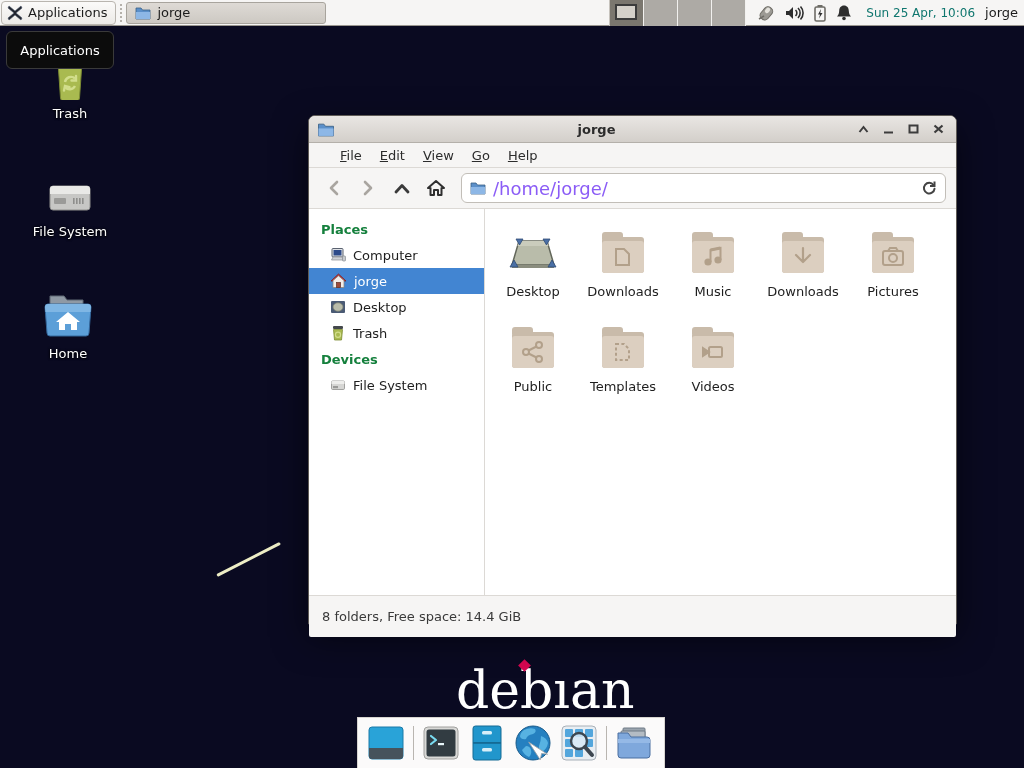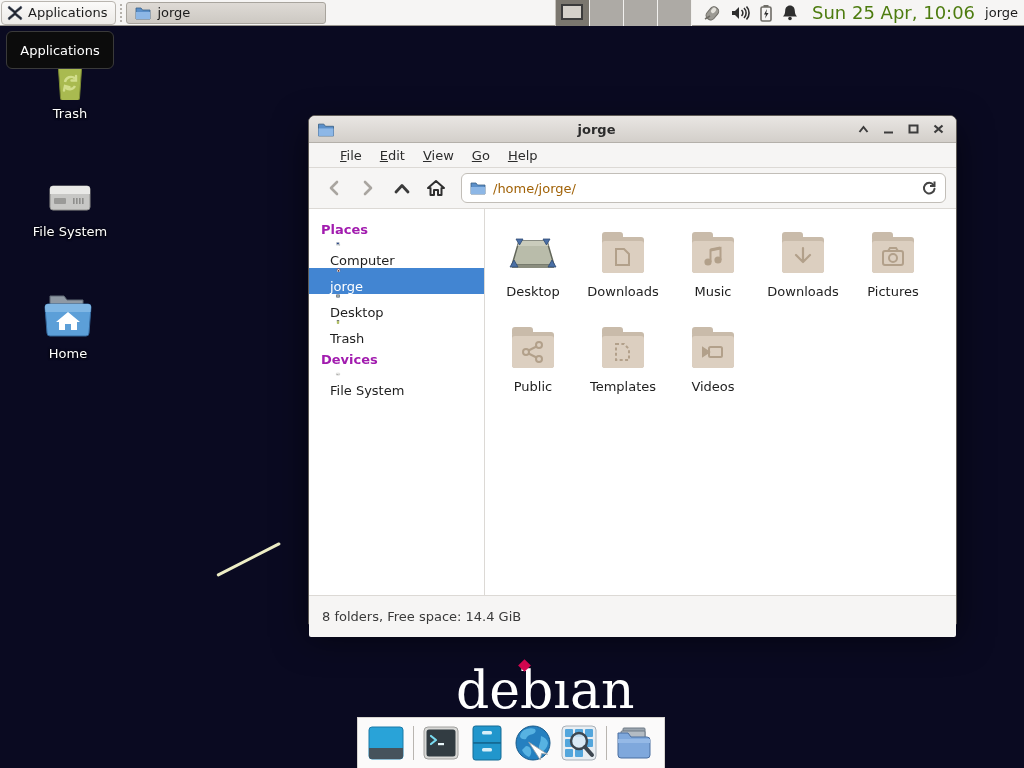--- a/index.html
+++ b/index.html
@@ -21,21 +21,21 @@
               padding:0 8px; border:1px solid #a8a49d; border-radius:3px;
               background:linear-gradient(#dedad5,#cdc9c3); }
   .task-btn span { font-size:13px; color:#1c1c1c; }
   .panel-spacer { flex:1; }
   .pager { display:flex; height:26px; border-left:1px solid #c6c2bc; }
   .pager .ws { width:34px; height:26px; background:#adaaa5; border-right:1px solid #f2f1ef; position:relative; }
   .pager .ws.active { background:#7b776f; }
   .pager .ws.active .mini-win { position:absolute; left:5px; top:4px; width:22px; height:16px;
               background:#d5d1ca; border:2px solid #3c3c3c; }
   .tray { display:flex; align-items:center; gap:9px; padding:0 8px 0 10px; }
-  .clock { font-size:18px; color:#4d7c0f; padding:0 6px; }
+  .clock { font-size:12px; color:#0f766e; padding:0 6px; }
   .panel-user { font-size:13px; color:#1c1c1c; padding:0 6px 0 4px; }
 
   
   .tooltip { position:absolute; left:6px; top:31px; width:108px; height:38px; z-index:60;
              background:#0c0c0c; border:1px solid #3a3a3a; border-radius:6px;
              color:#ffffff; display:flex; align-items:center; justify-content:center; font-size:13px; }
 
   
   .desk-icon { position:absolute; width:80px; text-align:center; z-index:5; }
   .desk-icon .ic { height:48px; display:flex; justify-content:center; }
@@ -66,27 +66,27 @@
   .win-ctl { display:flex; align-items:center; gap:14px; margin-right:4px; }
   .win-ctl svg { display:block; }
   .menubar { height:25px; display:flex; align-items:center; gap:4px; padding:0 24px;
              background:#f6f5f4; border-bottom:1px solid #dcd9d5; }
   .menubar .mi { padding:2px 7px; font-size:13px; color:#2c2c2c; }
   .toolbar { height:41px; display:flex; align-items:center; padding:0 10px; gap:4px;
              background:#f6f5f4; border-bottom:1px solid #dcd9d5; }
   .tool-btn { width:30px; height:30px; display:flex; align-items:center; justify-content:center; border-radius:3px; }
   .pathbar { flex:1; height:30px; margin-left:6px; background:#ffffff;
              border:1px solid #c2beb8; border-radius:6px; display:flex; align-items:center; padding:0 8px; gap:7px; }
-  .pathbar .path-text { flex:1; font-size:13px; color:#a16207; }
+  .pathbar .path-text { flex:1; font-size:18px; color:#8b5cf6; }
   .win-body { display:flex; height:386px; background:#ffffff; }
   .sidebar { width:176px; border-right:1px solid #dcd9d5; padding-top:7px; background:#ffffff; }
   .sb-header { height:26px; display:flex; align-items:center; padding-left:12px;
-               font-weight:bold; font-size:13px; color:#a21caf; }
-  .sb-item { height:26px; display:flex; align-items:flex-start; padding-left:21px; gap:7px;
-             font-size:13px; color:#1e1e1e;flex-direction:column; }
+               font-weight:bold; font-size:13px; color:#15803d; }
+  .sb-item { height:26px; display:flex; align-items:center; padding-left:21px; gap:7px;
+             font-size:13px; color:#1e1e1e; }
   .sb-item.selected { background:#4285d2; color:#ffffff; }
   .files { flex:1; padding:18px 0 0 3px; display:flex; flex-wrap:wrap; align-content:flex-start; }
   .file-cell { width:90px; height:95px; display:flex; flex-direction:column; align-items:center; }
   .file-cell .fic { height:48px; display:flex; align-items:flex-end; }
   .file-cell .flbl { margin-top:9px; font-size:13px; color:#1e1e1e; }
   .statusbar { height:42px; border-top:1px solid #dcd9d5; background:#f6f5f4;
                display:flex; align-items:center; padding-left:13px; font-size:13px; color:#3a3a3a;
                border-radius:0 0 2px 2px; }
 
   

